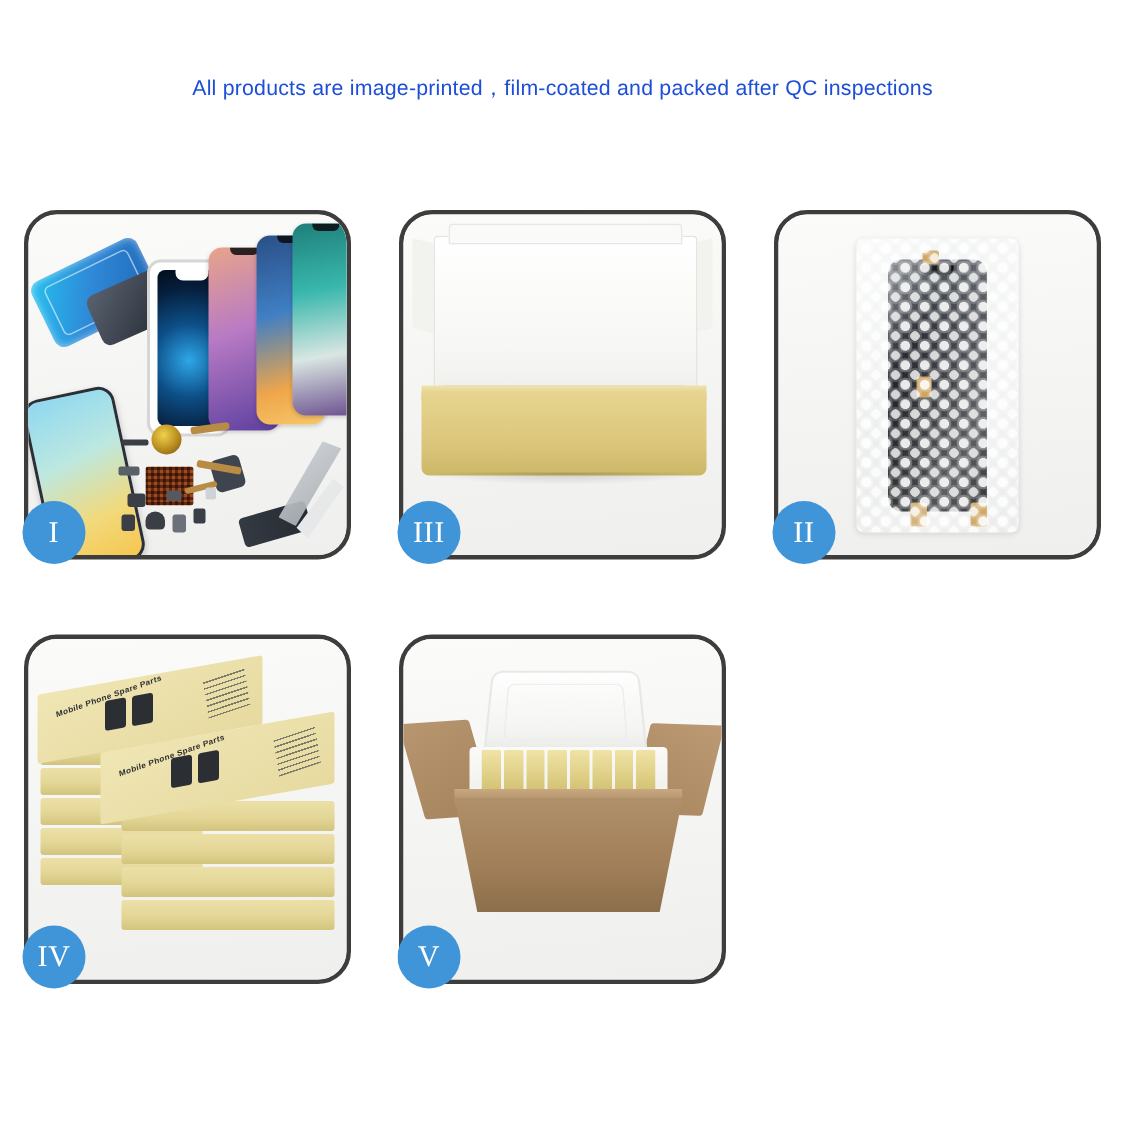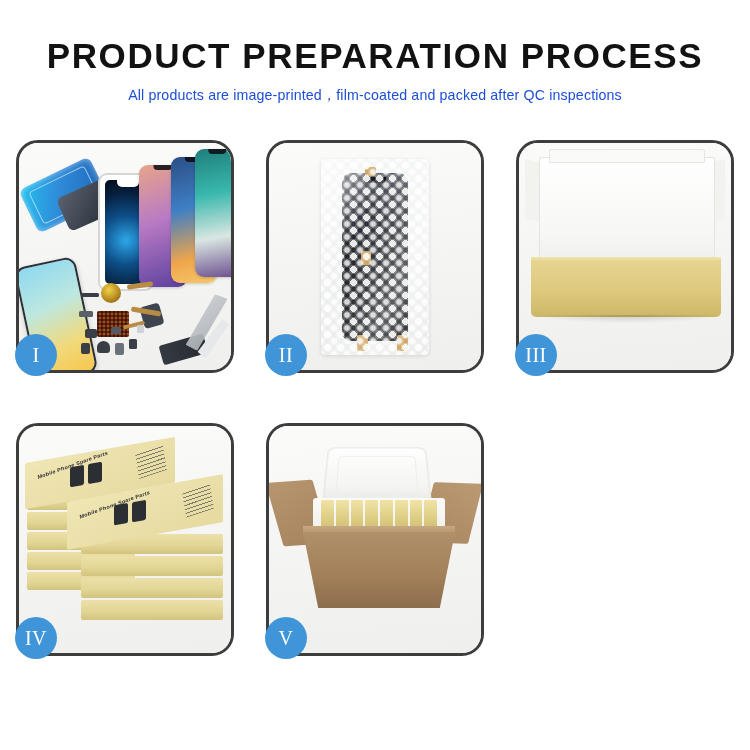--- a/index.html
+++ b/index.html
@@ -398,21 +398,20 @@
     position:absolute; left:24px; top:178px; width:168px; height:9px;
     background: radial-gradient(ellipse at 50% 0%, rgba(0,0,0,.15), rgba(0,0,0,0) 70%);
   }
 </style>
 </head>
 <body>
 
 <div class="page">
 
   <div class="header">
-    <div class="title">PRODUCT PREPARATION PROCESS</div>
     <div class="subtitle">All products are image-printed，film-coated and packed after QC inspections</div>
   </div>
 
   <div class="grid">
 
     <div class="panel p1">
       <div class="panel-inner">
         <div class="adhesive"></div>
         <div class="adh2"></div>
         <div class="glass"></div>
@@ -440,49 +439,49 @@
         <div class="scr s6"></div>
         <div class="scr s7"></div>
         <div class="scr s8"></div>
         <div class="scr s9"></div>
         <div class="tweezer"></div>
         <div class="tweezer2"></div>
       </div>
       <div class="badge">I</div>
     </div>
 
+    <div class="panel p3">
+      <div class="panel-inner">
+        <div class="lidflapL"></div>
+        <div class="lidflapR"></div>
+        <div class="lid"></div>
+        <div class="bubbleitems"></div>
+        <div class="boxrim"></div>
+        <div class="boxbody"></div>
+        <div class="boxshadow"></div>
+      </div>
+      <div class="badge">III</div>
+    </div>
+
     <div class="panel p2">
       <div class="panel-inner">
         <div class="bubblebag">
           <div class="lcd"></div>
           <div class="cable"></div>
           <div class="tape t1"></div>
           <div class="tape t2"></div>
           <div class="tape t3"></div>
           <div class="tape t4"></div>
           <div class="bubbles"></div>
           <div class="bagsheen"></div>
         </div>
       </div>
       <div class="badge">II</div>
     </div>
 
-    <div class="panel p3">
-      <div class="panel-inner">
-        <div class="lidflapL"></div>
-        <div class="lidflapR"></div>
-        <div class="lid"></div>
-        <div class="bubbleitems"></div>
-        <div class="boxrim"></div>
-        <div class="boxbody"></div>
-        <div class="boxshadow"></div>
-      </div>
-      <div class="badge">III</div>
-    </div>
-
     <div class="panel p4">
       <div class="panel-inner">
         <div class="stack">
           <div class="kbox" style="left:8px;  top:66px;  width:108px; height:18px;"></div>
           <div class="kbox" style="left:8px;  top:86px;  width:108px; height:18px;"></div>
           <div class="kbox" style="left:8px;  top:106px; width:108px; height:18px;"></div>
           <div class="kbox" style="left:8px;  top:126px; width:108px; height:18px;"></div>
           <div class="kbox" style="left:8px;  top:146px; width:108px; height:18px;"></div>
 
           <div class="kbox" style="left:62px; top:108px; width:142px; height:20px;"></div>

